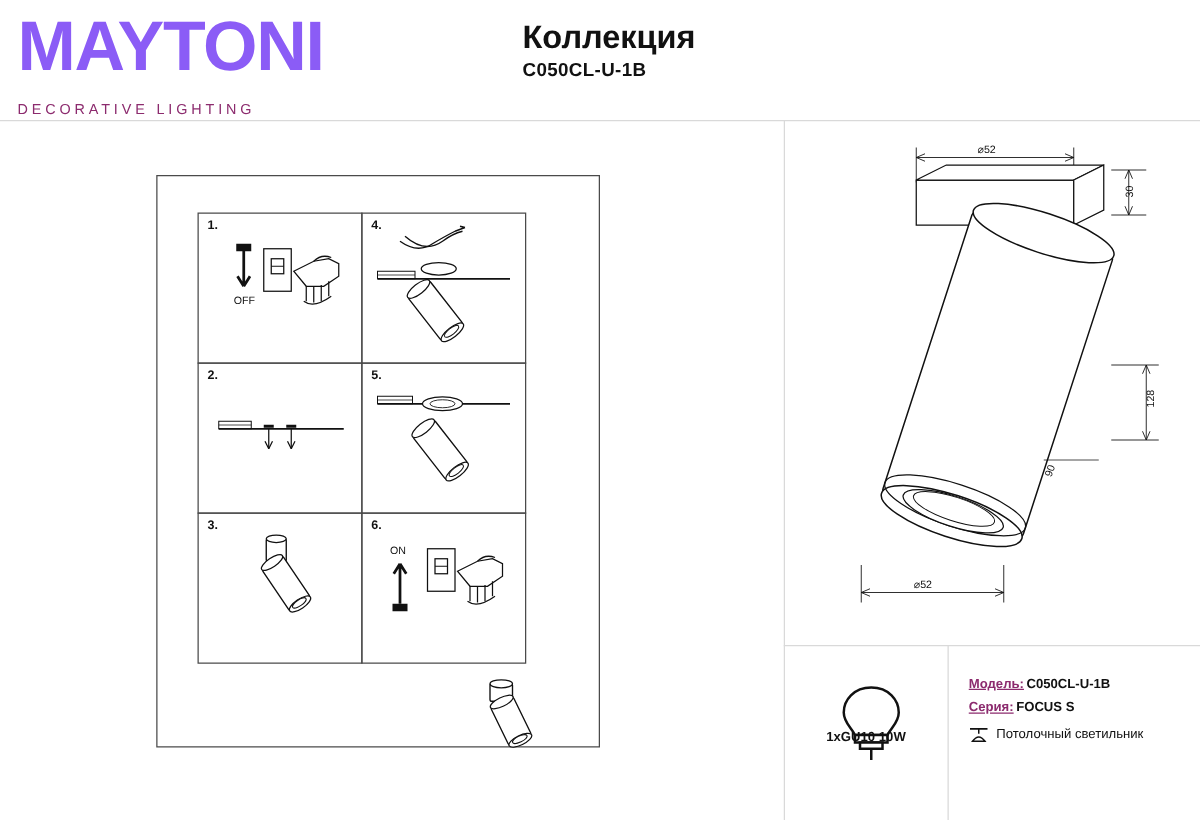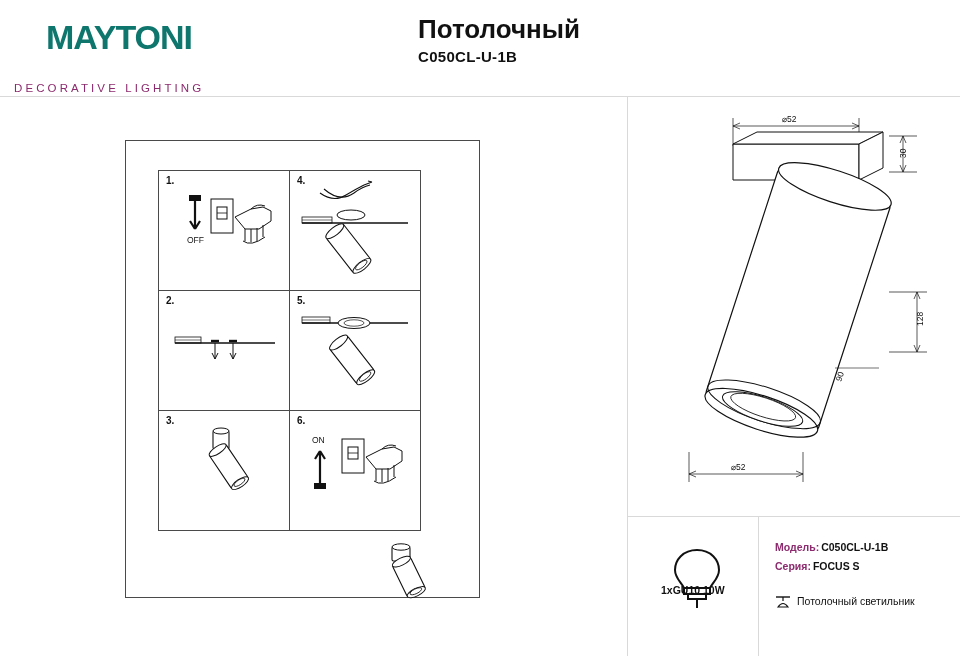--- a/index.html
+++ b/index.html
@@ -31,26 +31,25 @@
   }
   .brand {
     position: absolute;
     left: 14px;
     top: 14px;
     width: 300px;
   }
   .brand-name {
     font-family: "Liberation Sans", sans-serif;
     font-weight: bold;
-    font-size: 34px;
+    font-size: 56px;
     letter-spacing: -1px;
-    color: #0f766e;
+    color: #8b5cf6;
     line-height: 46px;
     white-space: nowrap;
-    margin-left: 32px;
   }
   .brand-sub {
     font-size: 11.5px;
     letter-spacing: 3.1px;
     color: #8c2b6e;
     margin-top: 22px;
     font-weight: normal;
   }
   .doc-title {
     position: absolute;
@@ -177,28 +176,29 @@
   }
   .spec-row {
     font-size: 10.5px;
     line-height: 19px;
     white-space: nowrap;
     color: #111;
   }
   .spec-key {
     color: #8c2b6e;
     font-weight: bold;
+    text-decoration: underline;
   }
   .spec-val {
     color: #111;
     font-weight: bold;
     margin-left: 2px;
   }
   .spec-icon-row {
-    margin-top: 16px;
+    margin-top: 2px;
     display: flex;
     align-items: center;
     gap: 6px;
   }
   .spec-icon-text {
     font-size: 10.5px;
     color: #111;
   }
   
   .dimtext {
@@ -210,21 +210,21 @@
 </head>
 <body>
 
 <div class="page">
 
   <div class="header">
     <div class="brand">
       <div class="brand-name">MAYTONI</div>
       <div class="brand-sub">DECORATIVE LIGHTING</div>
     </div>
-    <div class="doc-title">Потолочный</div>
+    <div class="doc-title">Коллекция</div>
     <div class="doc-model">C050CL-U-1B</div>
   </div>
   <div class="header-rule"></div>
   <div class="vert-rule"></div>
 
   <div class="steps-frame">
     <div class="grid">
 
       <div class="cell">
         <div class="num">1.</div>

